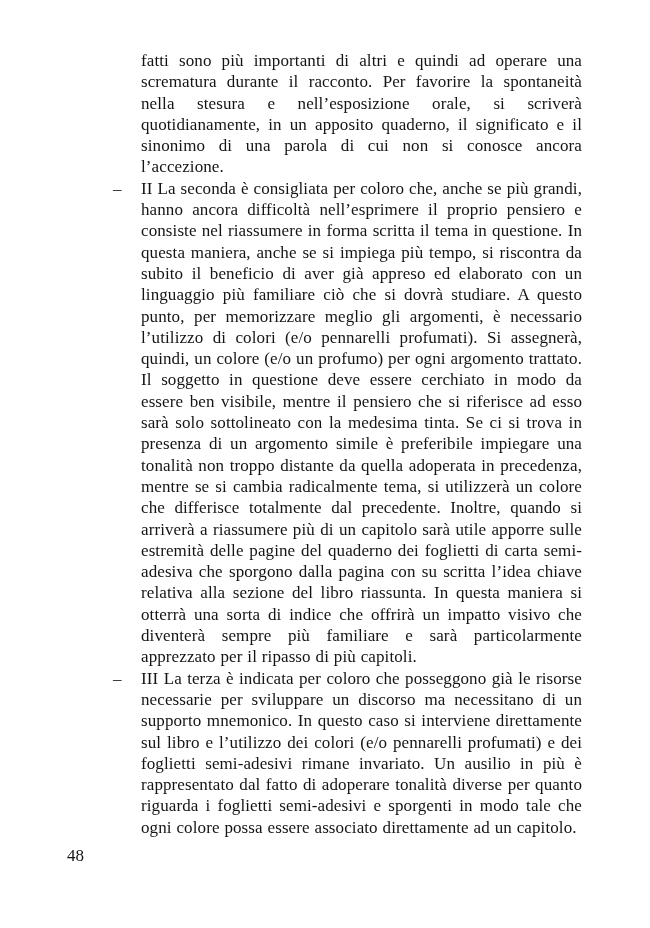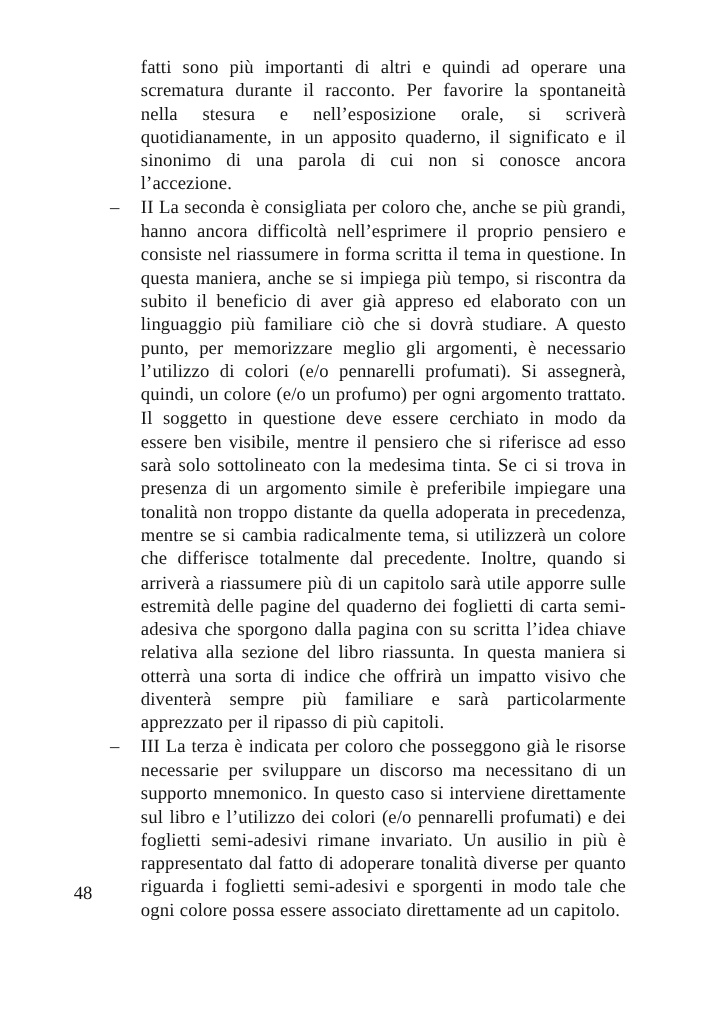--- a/index.html
+++ b/index.html
@@ -12,21 +12,21 @@
       width: 650px;
       height: 928px;
       margin: 0 auto;
       background: #ffffff;
       font-family: "Liberation Serif", "DejaVu Serif", serif;
       color: #141414;
       overflow: hidden;
     }
     .text-block {
       position: absolute;
-      left: 128px;
+      left: 141px;
       top: 50px;
       width: 441px;
     }
     .para {
       position: relative;
       margin: 0;
       padding: 0;
       text-align: justify;
       font-size: 17px;
       line-height: 21.3px;
@@ -35,21 +35,21 @@
     }
     .marker {
       position: absolute;
       left: -28px;
       top: 0;
       text-align: left;
     }
     .page-number {
       position: absolute;
       left: 67px;
-      top: 801px;
+      top: 845px;
       font-size: 17px;
       line-height: 21px;
     }
   </style>
 </head>
 <body>
 
 <div class="page">
   <div class="text-block">
 

